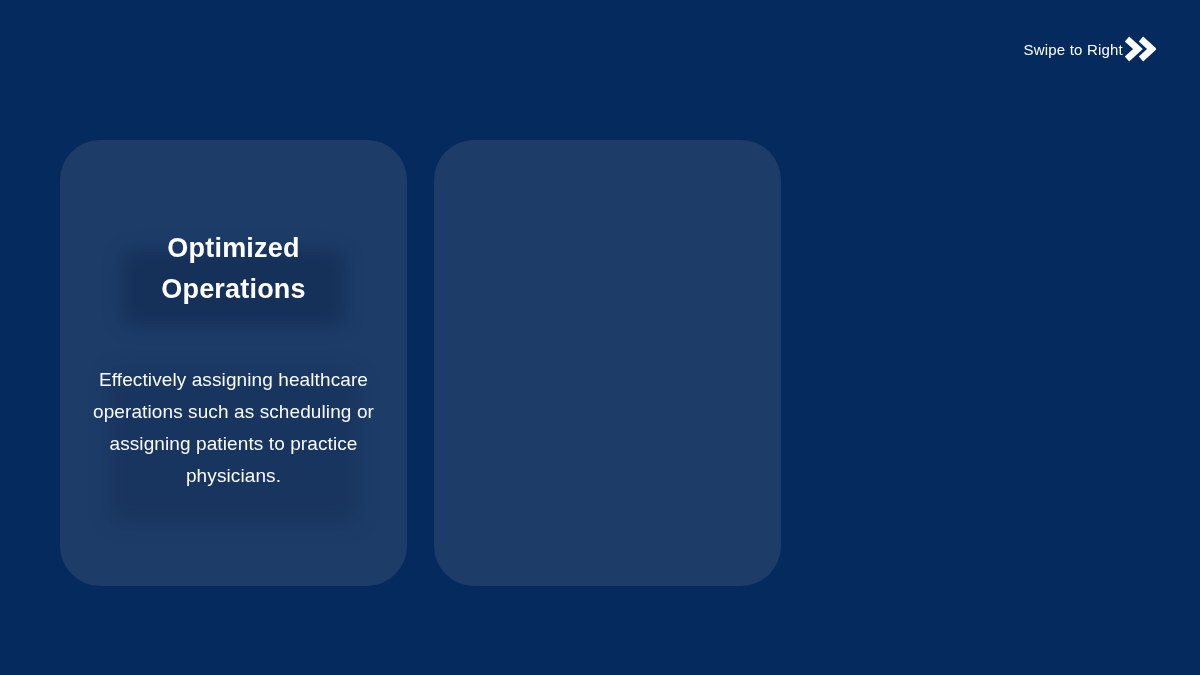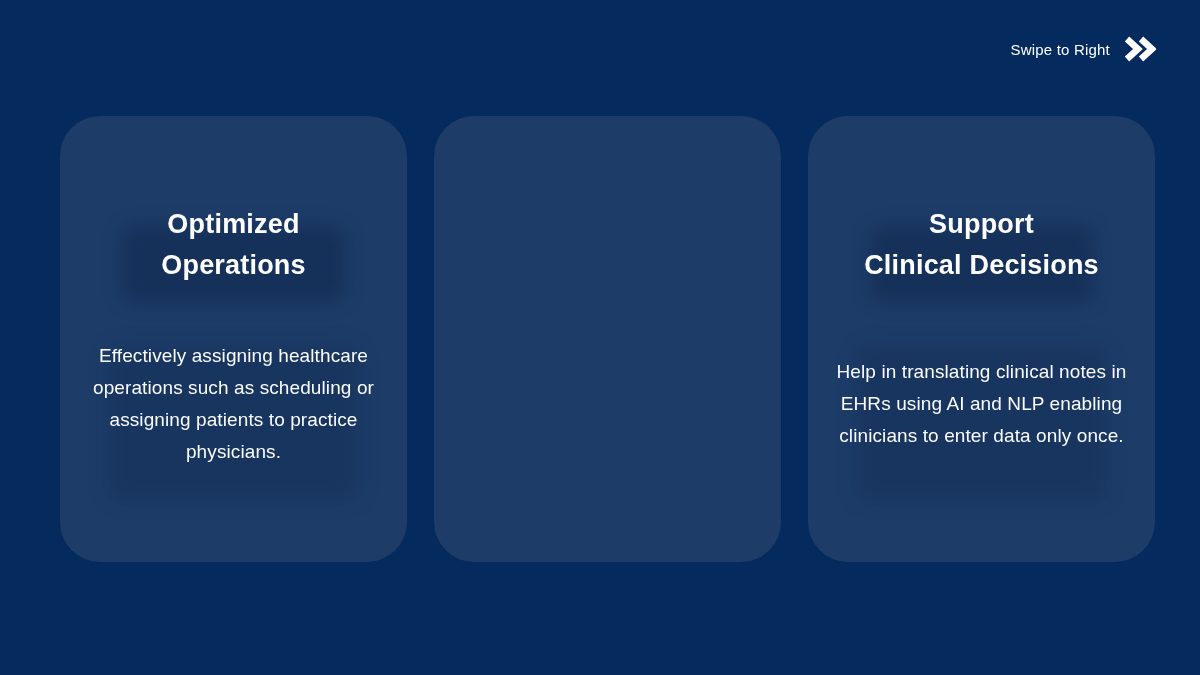--- a/index.html
+++ b/index.html
@@ -15,35 +15,34 @@
     background: #042A5E;
   }
 
   
   .swipe {
     position: absolute;
     top: 36px;
     right: 44px;
     display: flex;
     align-items: center;
-    gap: 13px;
     cursor: pointer;
   }
   .swipe-label {
     color: #FFFFFF;
     font-size: 15px;
     letter-spacing: 0.2px;
   }
   .swipe-icon { display: block; }
 
   
   .cards {
     position: absolute;
     left: 60px;
-    top: 116px;
+    top: 140px;
     display: flex;
     gap: 27px;
   }
   .card {
     position: relative;
     z-index: 0;
     width: 347px;
     height: 446px;
     background: #1D3C68;
     border-radius: 40px;
@@ -118,23 +117,16 @@
       <h2 class="card-title">Optimized
 Operations</h2>
       <div class="card-body-wrap">
         <p class="card-body">Effectively assigning healthcare operations such as scheduling or assigning patients to practice physicians.</p>
       </div>
     </section>
 
     <section class="card">
     </section>
 
-    <section class="card">
-      <h2 class="card-title">Support
-Clinical Decisions</h2>
-      <div class="card-body-wrap">
-        <p class="card-body">Help in translating clinical notes in EHRs using AI and NLP enabling clinicians to enter data only once.</p>
-      </div>
-    </section>
 
   </div>
 
 </div>
 
 </body></html>

